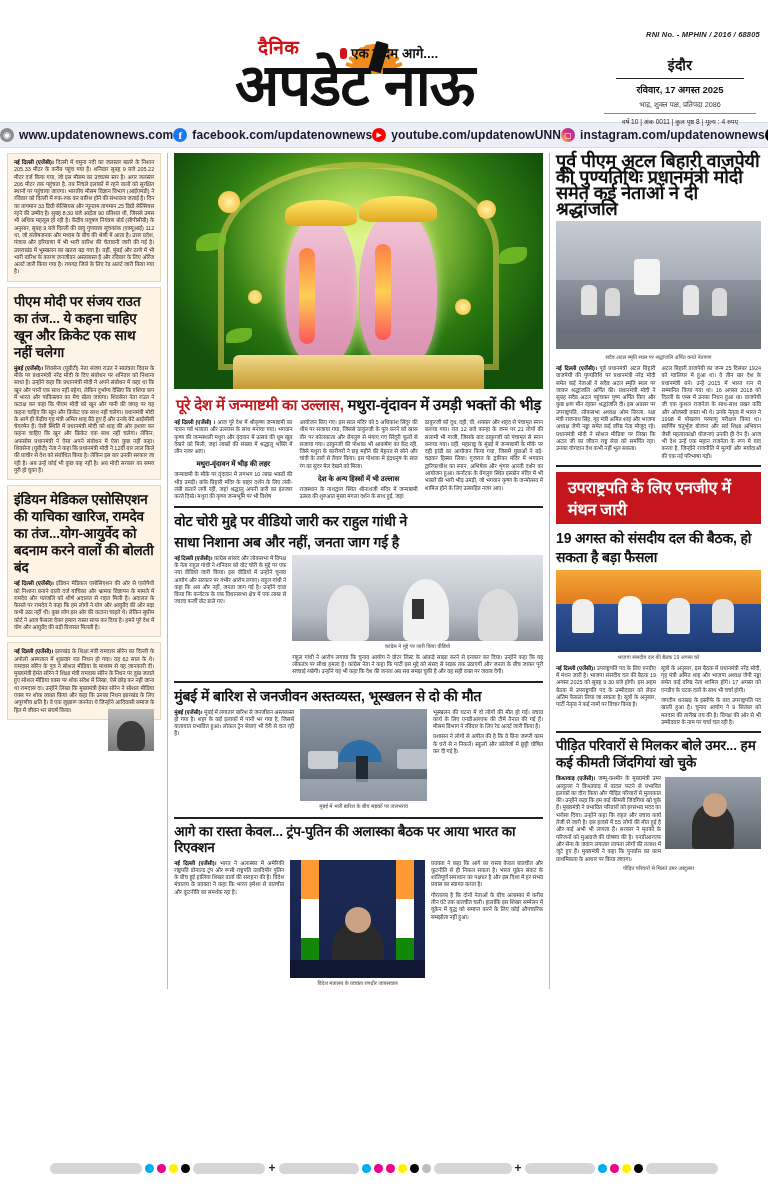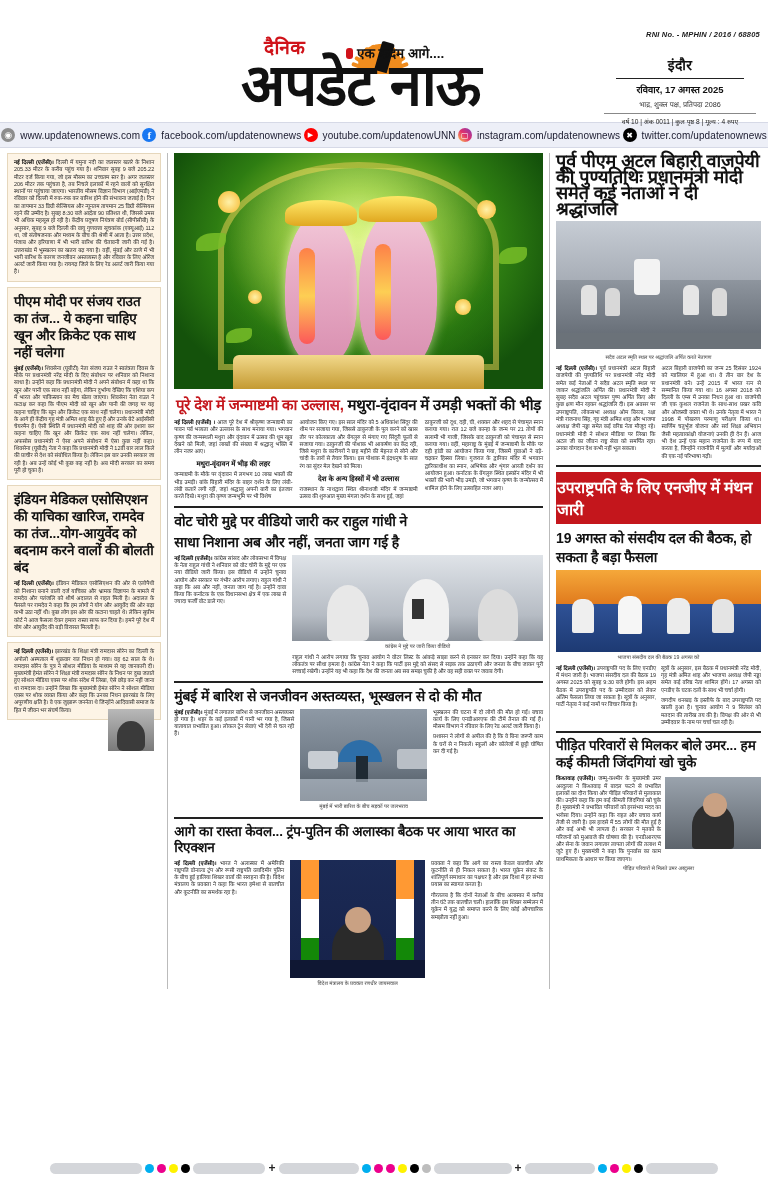--- a/index.html
+++ b/index.html
@@ -22,21 +22,21 @@
     position:absolute; right:8px; top:55px; width:160px; text-align:center;
   }
   .edition-city{ font-size:14px; font-weight:bold; color:#111; letter-spacing:.3px;}
   .edi-rule{ border-top:1.3px solid #222; margin:4px 16px 4px 16px;}
   .edition-date{ font-size:9.5px; font-weight:bold; color:#111; }
   .edition-hindu{ font-size:7.2px; color:#333; margin-top:2.5px; }
   .edi-rule2{ border-top:1px solid #888; margin:4px 4px 3px 4px;}
   .edition-meta{ font-size:6.6px; color:#222; }
 
   .logo-wrap{
-    position:absolute; left:16px; right:0; top:8px; height:110px;
+    position:absolute; left:10px; right:0; top:8px; height:110px;
   }
   .logo-center{
     position:absolute; left:230px; top:6px; width:340px; height:108px;
   }
   .sun{
     position:absolute; left:88px; top:-2px; width:92px; height:62px;
     overflow:hidden;
   }
   .sun-ray{
     position:absolute; left:44px; bottom:0; width:4px; height:30px;
@@ -67,21 +67,21 @@
     border-radius:3px; margin-right:4px; vertical-align:-1px;
   }
 
   
   .socialbar{
     height:26px; background:#EDEFF7; display:flex; align-items:center;
     justify-content:space-around; border-top:1px solid #d6d9e6;
     border-bottom:1px solid #d6d9e6;
   }
   .soc{ display:flex; align-items:center; gap:5px; }
-  .soc-txt{ font-size:10px; font-weight:normal; color:#1a1a2e; letter-spacing:.1px; }
+  .soc-txt{ font-size:12px; font-weight:bold; color:#1a1a2e; letter-spacing:.1px; }
   .ic{ width:14px; height:14px; border-radius:50%; display:flex;
        align-items:center; justify-content:center; font-size:8px; color:#fff; font-weight:bold;}
   .ic-web{ background:#8d8d8d; font-size:9px;}
   .ic-fb{ background:#1877F2; font-family:"Liberation Serif",serif; font-size:11px;}
   .ic-yt{ background:#FF0000; font-size:7px;}
   .ic-ig{ background:linear-gradient(45deg,#FDCB52,#E1306C,#833AB4); font-size:8px;}
   .ic-tw{ background:#000; font-size:8px;}
 
   
   .content{ display:flex; padding:5px 7px 0 7px; gap:6px; }
@@ -160,21 +160,21 @@
 
   .three-col{ display:flex; gap:7px; }
   .three-col > div{ flex:1; }
   .subhead{
     font-size:7px; font-weight:bold; text-align:center; color:#111; margin:4px 0 3px 0;
   }
 
   
   .redband{
     background:#C4161C; color:#fff; font-size:16px; font-weight:bold;
-    padding:4px 1px; letter-spacing:-.2px; display:inline-block;
+    padding:4px 12px; letter-spacing:-.2px; display:inline-block;
   }
   .blackhead{
     font-size:14px; font-weight:bold; color:#111; margin-top:4px; letter-spacing:-.2px;
   }
 
   
   .ph{ width:100%; position:relative; overflow:hidden; }
   .ph-hall{ background:linear-gradient(180deg,#c9cdd6 0%,#9aa0ac 48%,#6f7682 100%); }
   .ph-rain{ background:linear-gradient(180deg,#8e99a5 0%,#6f7a86 60%,#4d565f 100%); }
   .ph-stage{ background:linear-gradient(180deg,#1b2a55 0%,#16224a 100%); }

